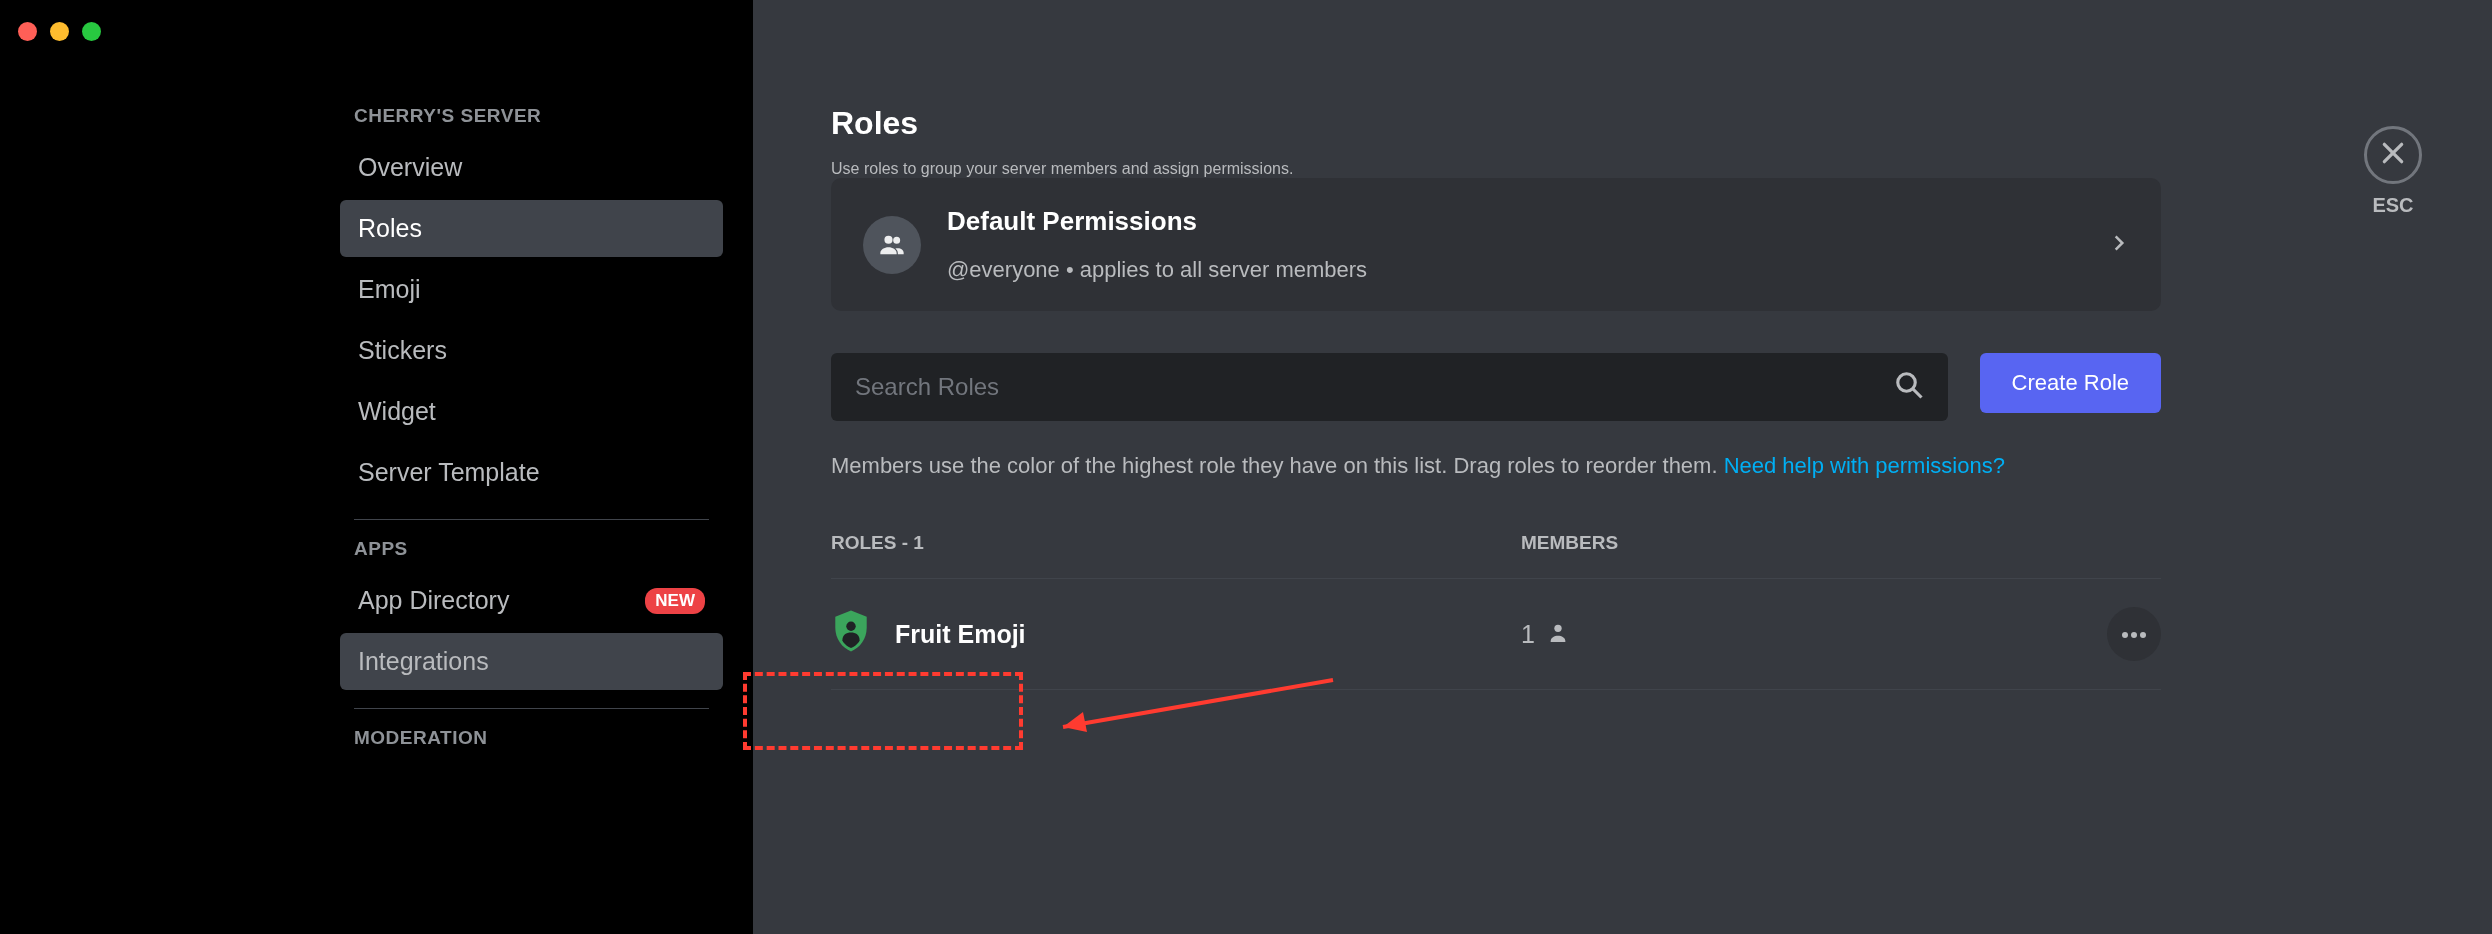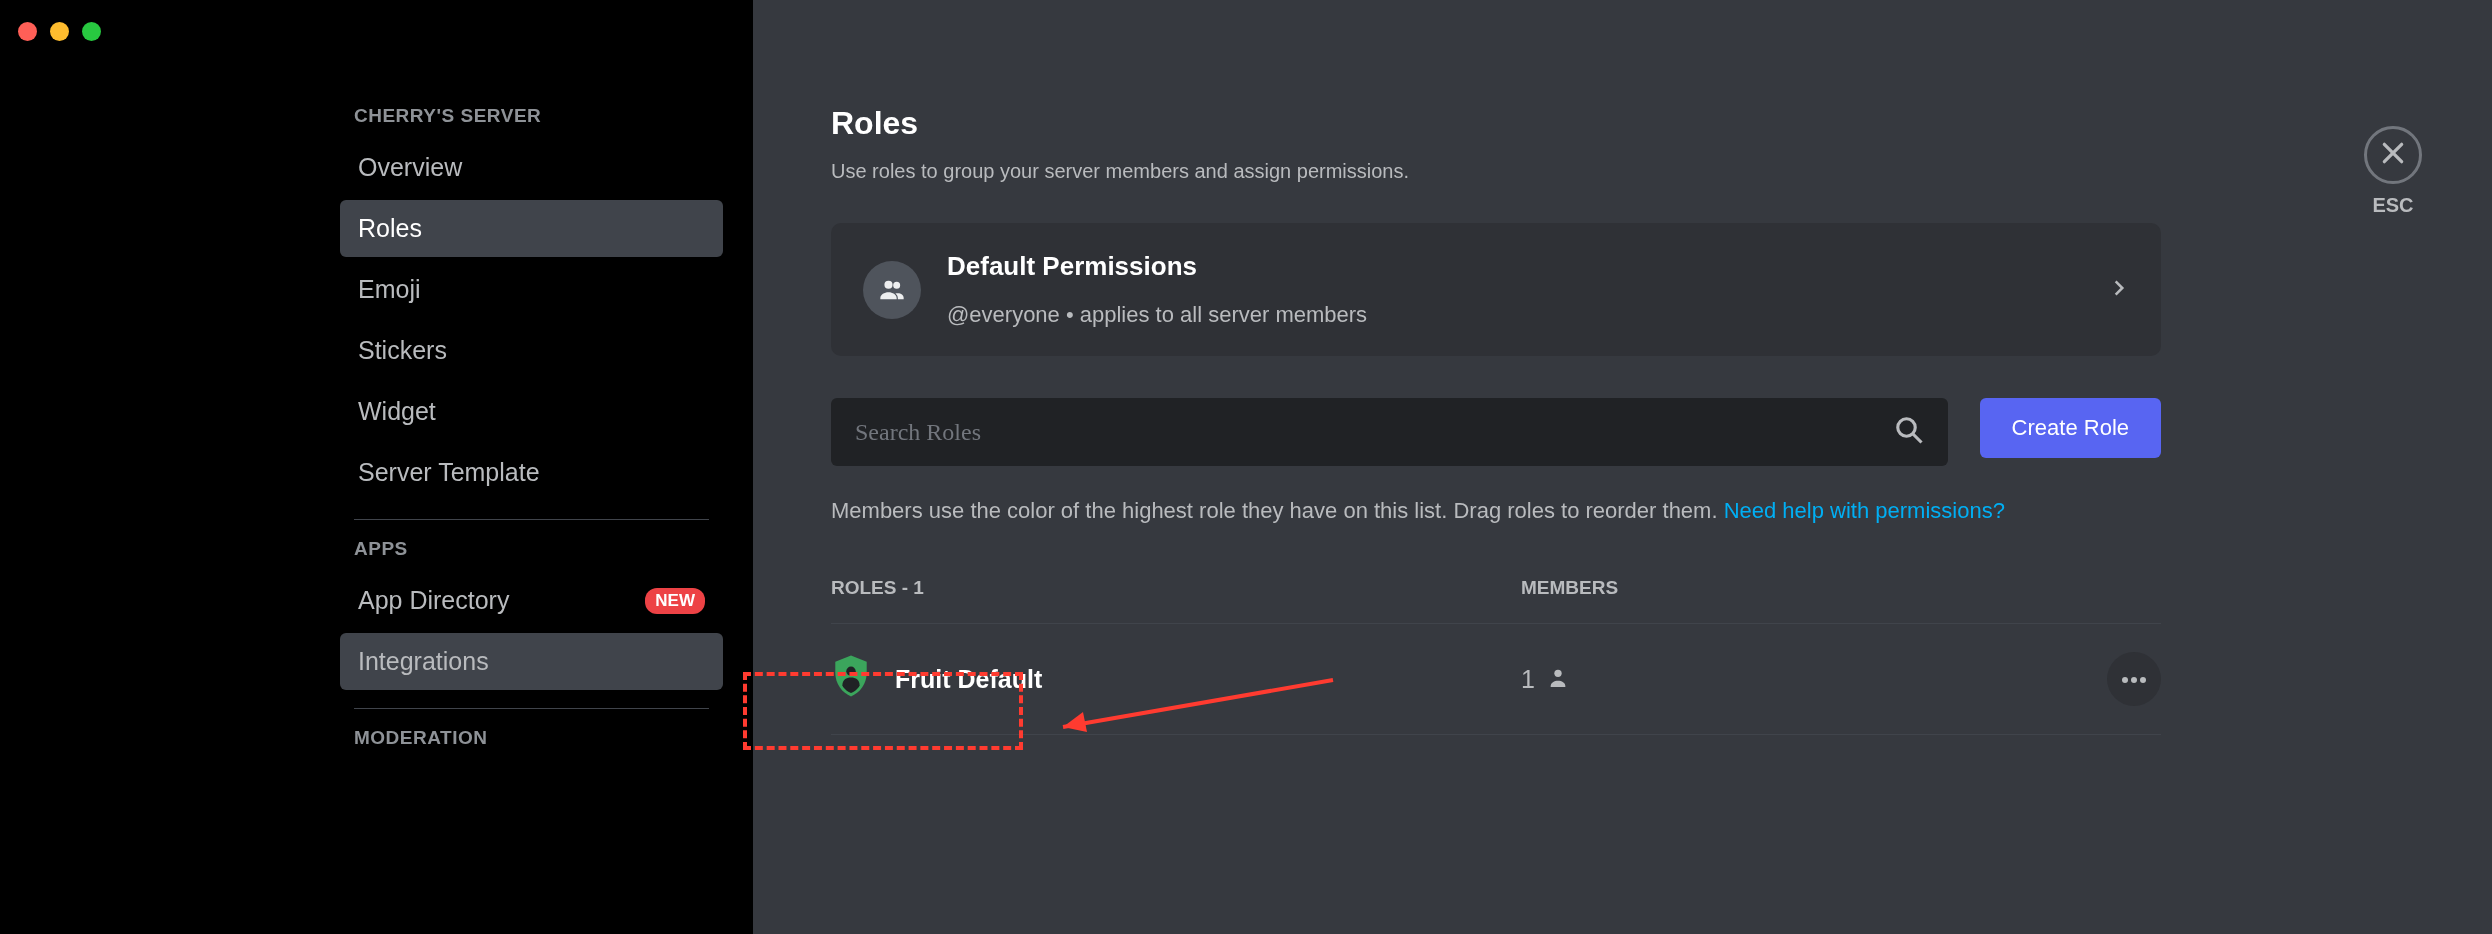--- a/index.html
+++ b/index.html
@@ -84,23 +84,22 @@
     padding: 105px 70px 0 78px;
     position: relative;
   }
   .page-title {
     font-size: 32px;
     font-weight: 700;
     color: #ffffff;
     margin-bottom: 18px;
   }
   .page-subtitle {
-    font-size: 20px;
-    color: #b9bbbe;
-    margin-bottom: 40px;
+    font-size: 16px;
+    color: #b9bbbe;
   }
 
   .close-esc {
     position: absolute;
     top: 126px;
     right: 70px;
     text-align: center;
   }
   .close-circle {
     width: 58px;
@@ -169,21 +168,20 @@
     padding: 0 24px;
     height: 68px;
   }
   .search-input {
     flex: 1;
     background: transparent;
     border: none;
     outline: none;
     color: #ef4444;
     font-size: 24px;
-    font-family: Liberation Serif, serif;
   }
   .search-input::placeholder { color: #72767d; }
   .search-icon svg { width: 30px; height: 30px; stroke: #b9bbbe; fill: none; stroke-width: 2.5; }
   .create-btn {
     background: #5865f2;
     color: #fff;
     border: none;
     border-radius: 6px;
     font-size: 22px;
     font-weight: 500;
@@ -378,21 +376,21 @@
 
       <div class="role-row">
         <div class="role-name-cell">
           <span class="shield-icon">
             <svg viewBox="0 0 24 28">
               <path d="M12 1 L22 5 V12 C22 19 17.5 25 12 27 C6.5 25 2 19 2 12 V5 Z" fill="#3ba55c"></path>
               <circle cx="12" cy="11" r="3" fill="#202225"></circle>
               <path d="M6.5 20 C6.5 16.5 9 15 12 15 C15 15 17.5 16.5 17.5 20 L17 21 C15.5 23 14 24 12 24.8 C10 24 8.5 23 7 21 Z" fill="#202225"></path>
             </svg>
           </span>
-          <span>Fruit Default</span>
+          <span>Fruit Emoji</span>
         </div>
         <div class="members-cell">
           <span>1</span>
           <span>
             <svg viewBox="0 0 24 24">
                 <circle cx="12" cy="8" r="4"></circle>
                 <path d="M4 22c0-4 4-6 8-6s8 2 8 6v1H4v-1z"></path>
               </svg>
           </span>
         </div>

